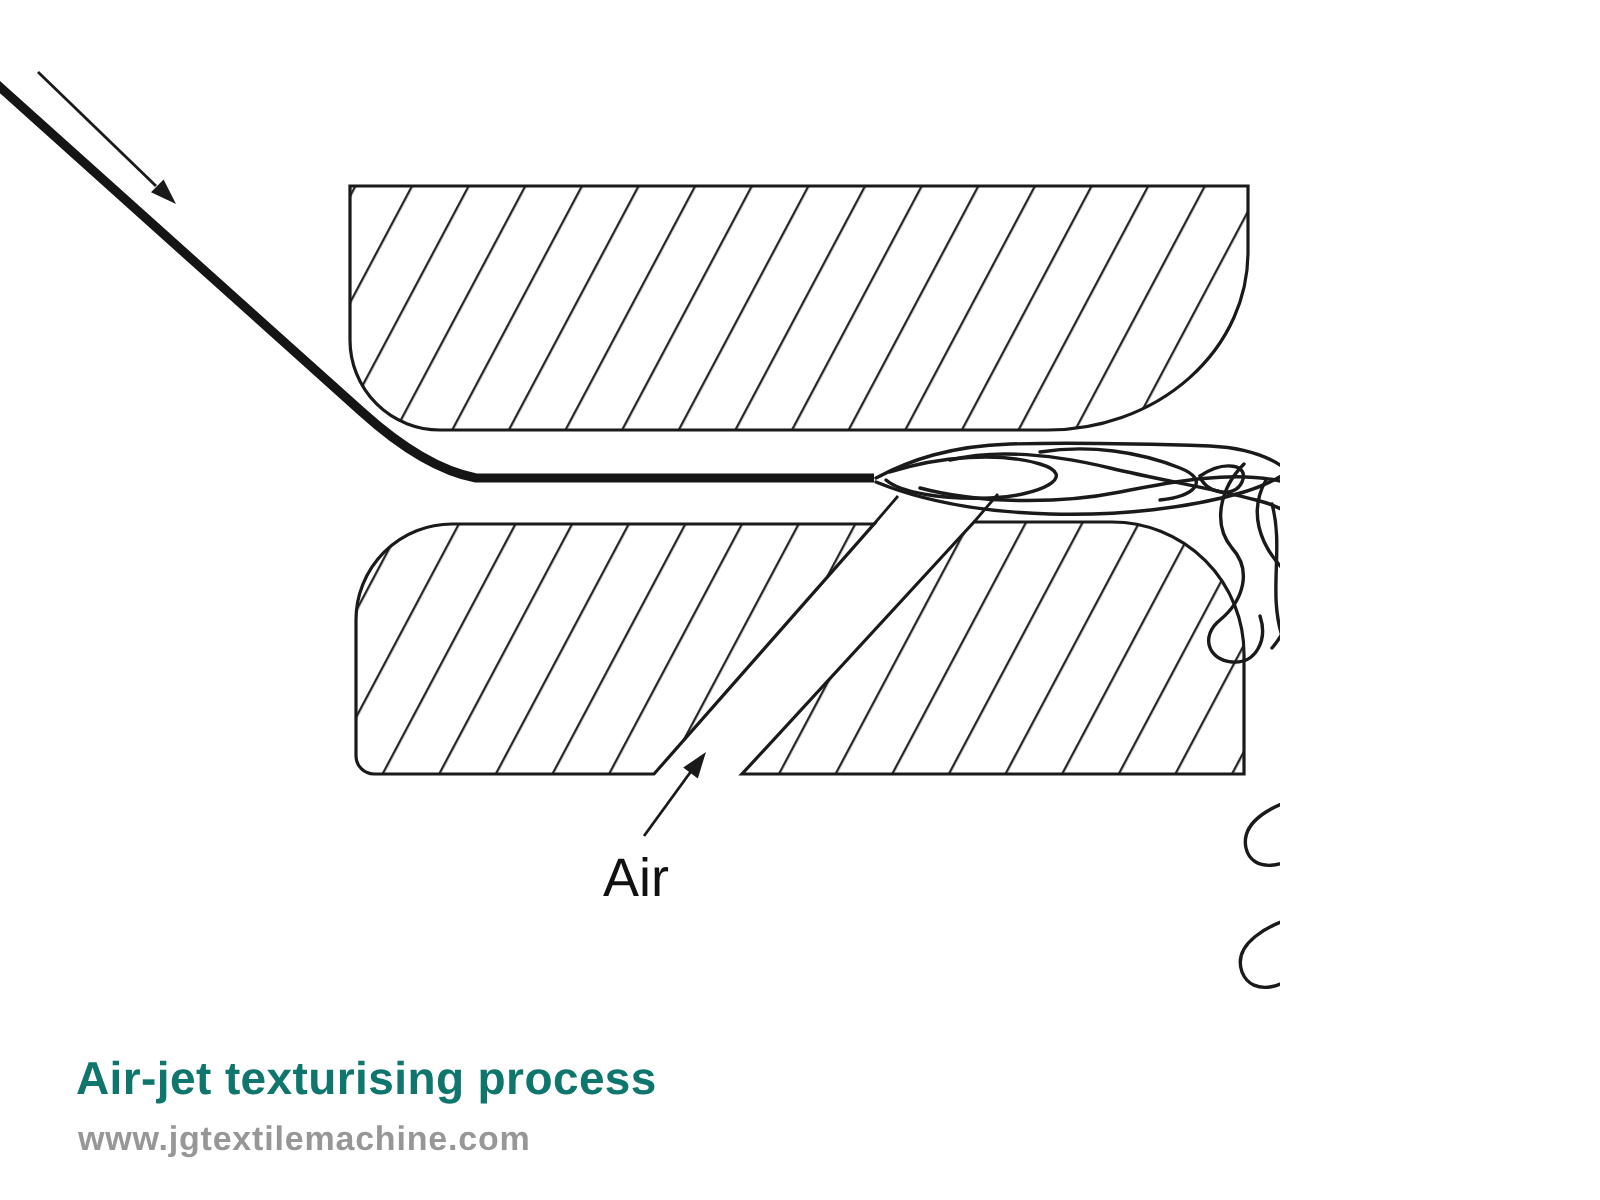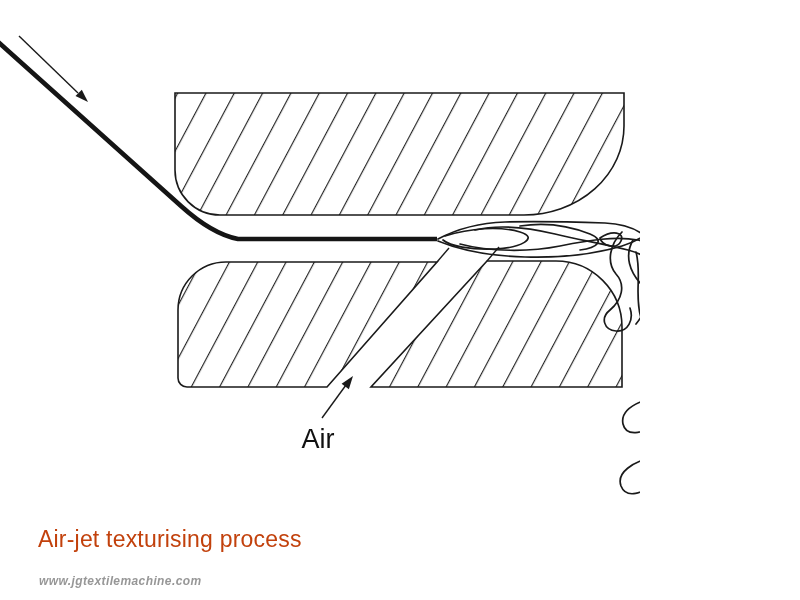--- a/index.html
+++ b/index.html
@@ -3,28 +3,27 @@
 <meta charset="utf-8">
 <style>
   html,body{margin:0;padding:0;background:#fff;}
   .stage{
     position:relative;width:640px;height:600px;background:#ffffff;
     overflow:hidden;font-family:"Liberation Sans",sans-serif;
   }
   .stage svg{position:absolute;left:0;top:0;}
   .caption-title{
     position:absolute;left:38px;top:526px;
-    font-size:23px;font-weight:normal;color:#c2410c;letter-spacing:.2px;
+    font-size:23px;font-weight:bold;color:#0f766e;letter-spacing:.2px;
     white-space:nowrap;
   }
   .caption-watermark{
-    position:absolute;left:39px;top:574px;
-    font-size:12px;font-weight:bold;color:#979797;letter-spacing:.4px;
+    position:absolute;left:39px;top:560px;
+    font-size:17px;font-weight:bold;color:#979797;letter-spacing:.4px;
     white-space:nowrap;
-    font-style:italic;
   }
   .air-label-text{
     font-family:"Liberation Sans",sans-serif;
     font-size:27px;fill:#111111;
   }
 </style>
 </head>
 <body>
 
 <div class="stage">

